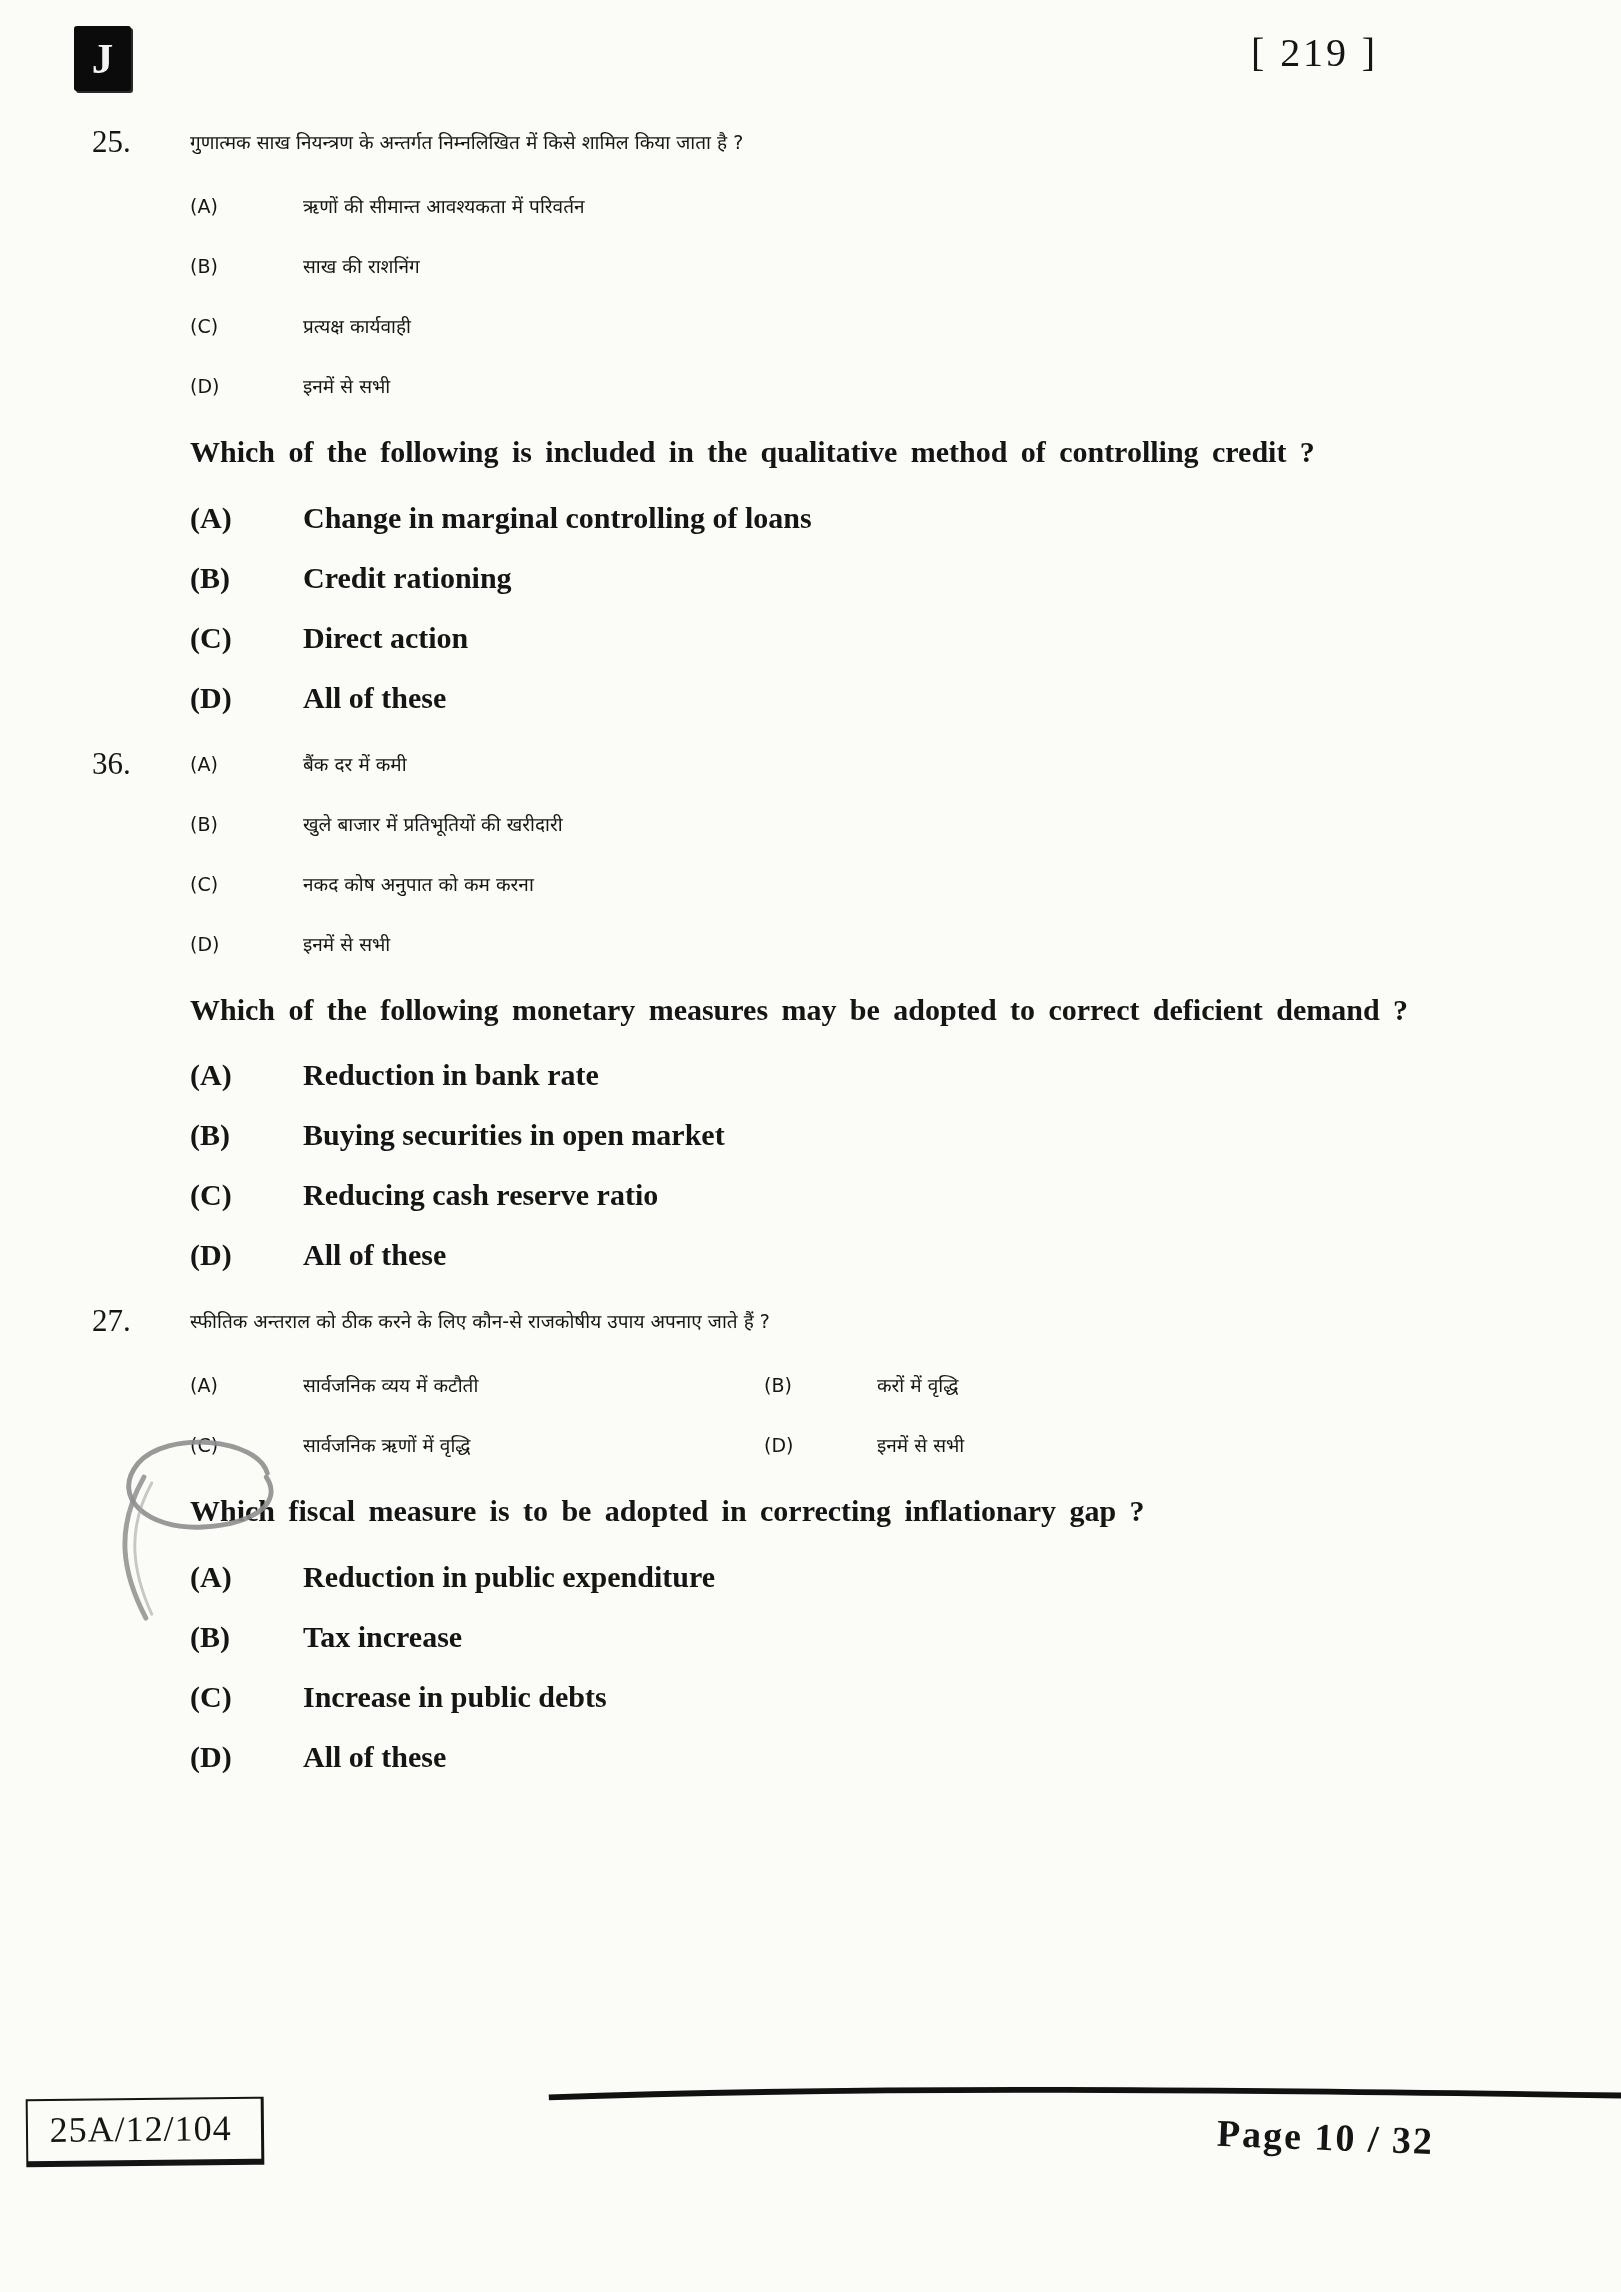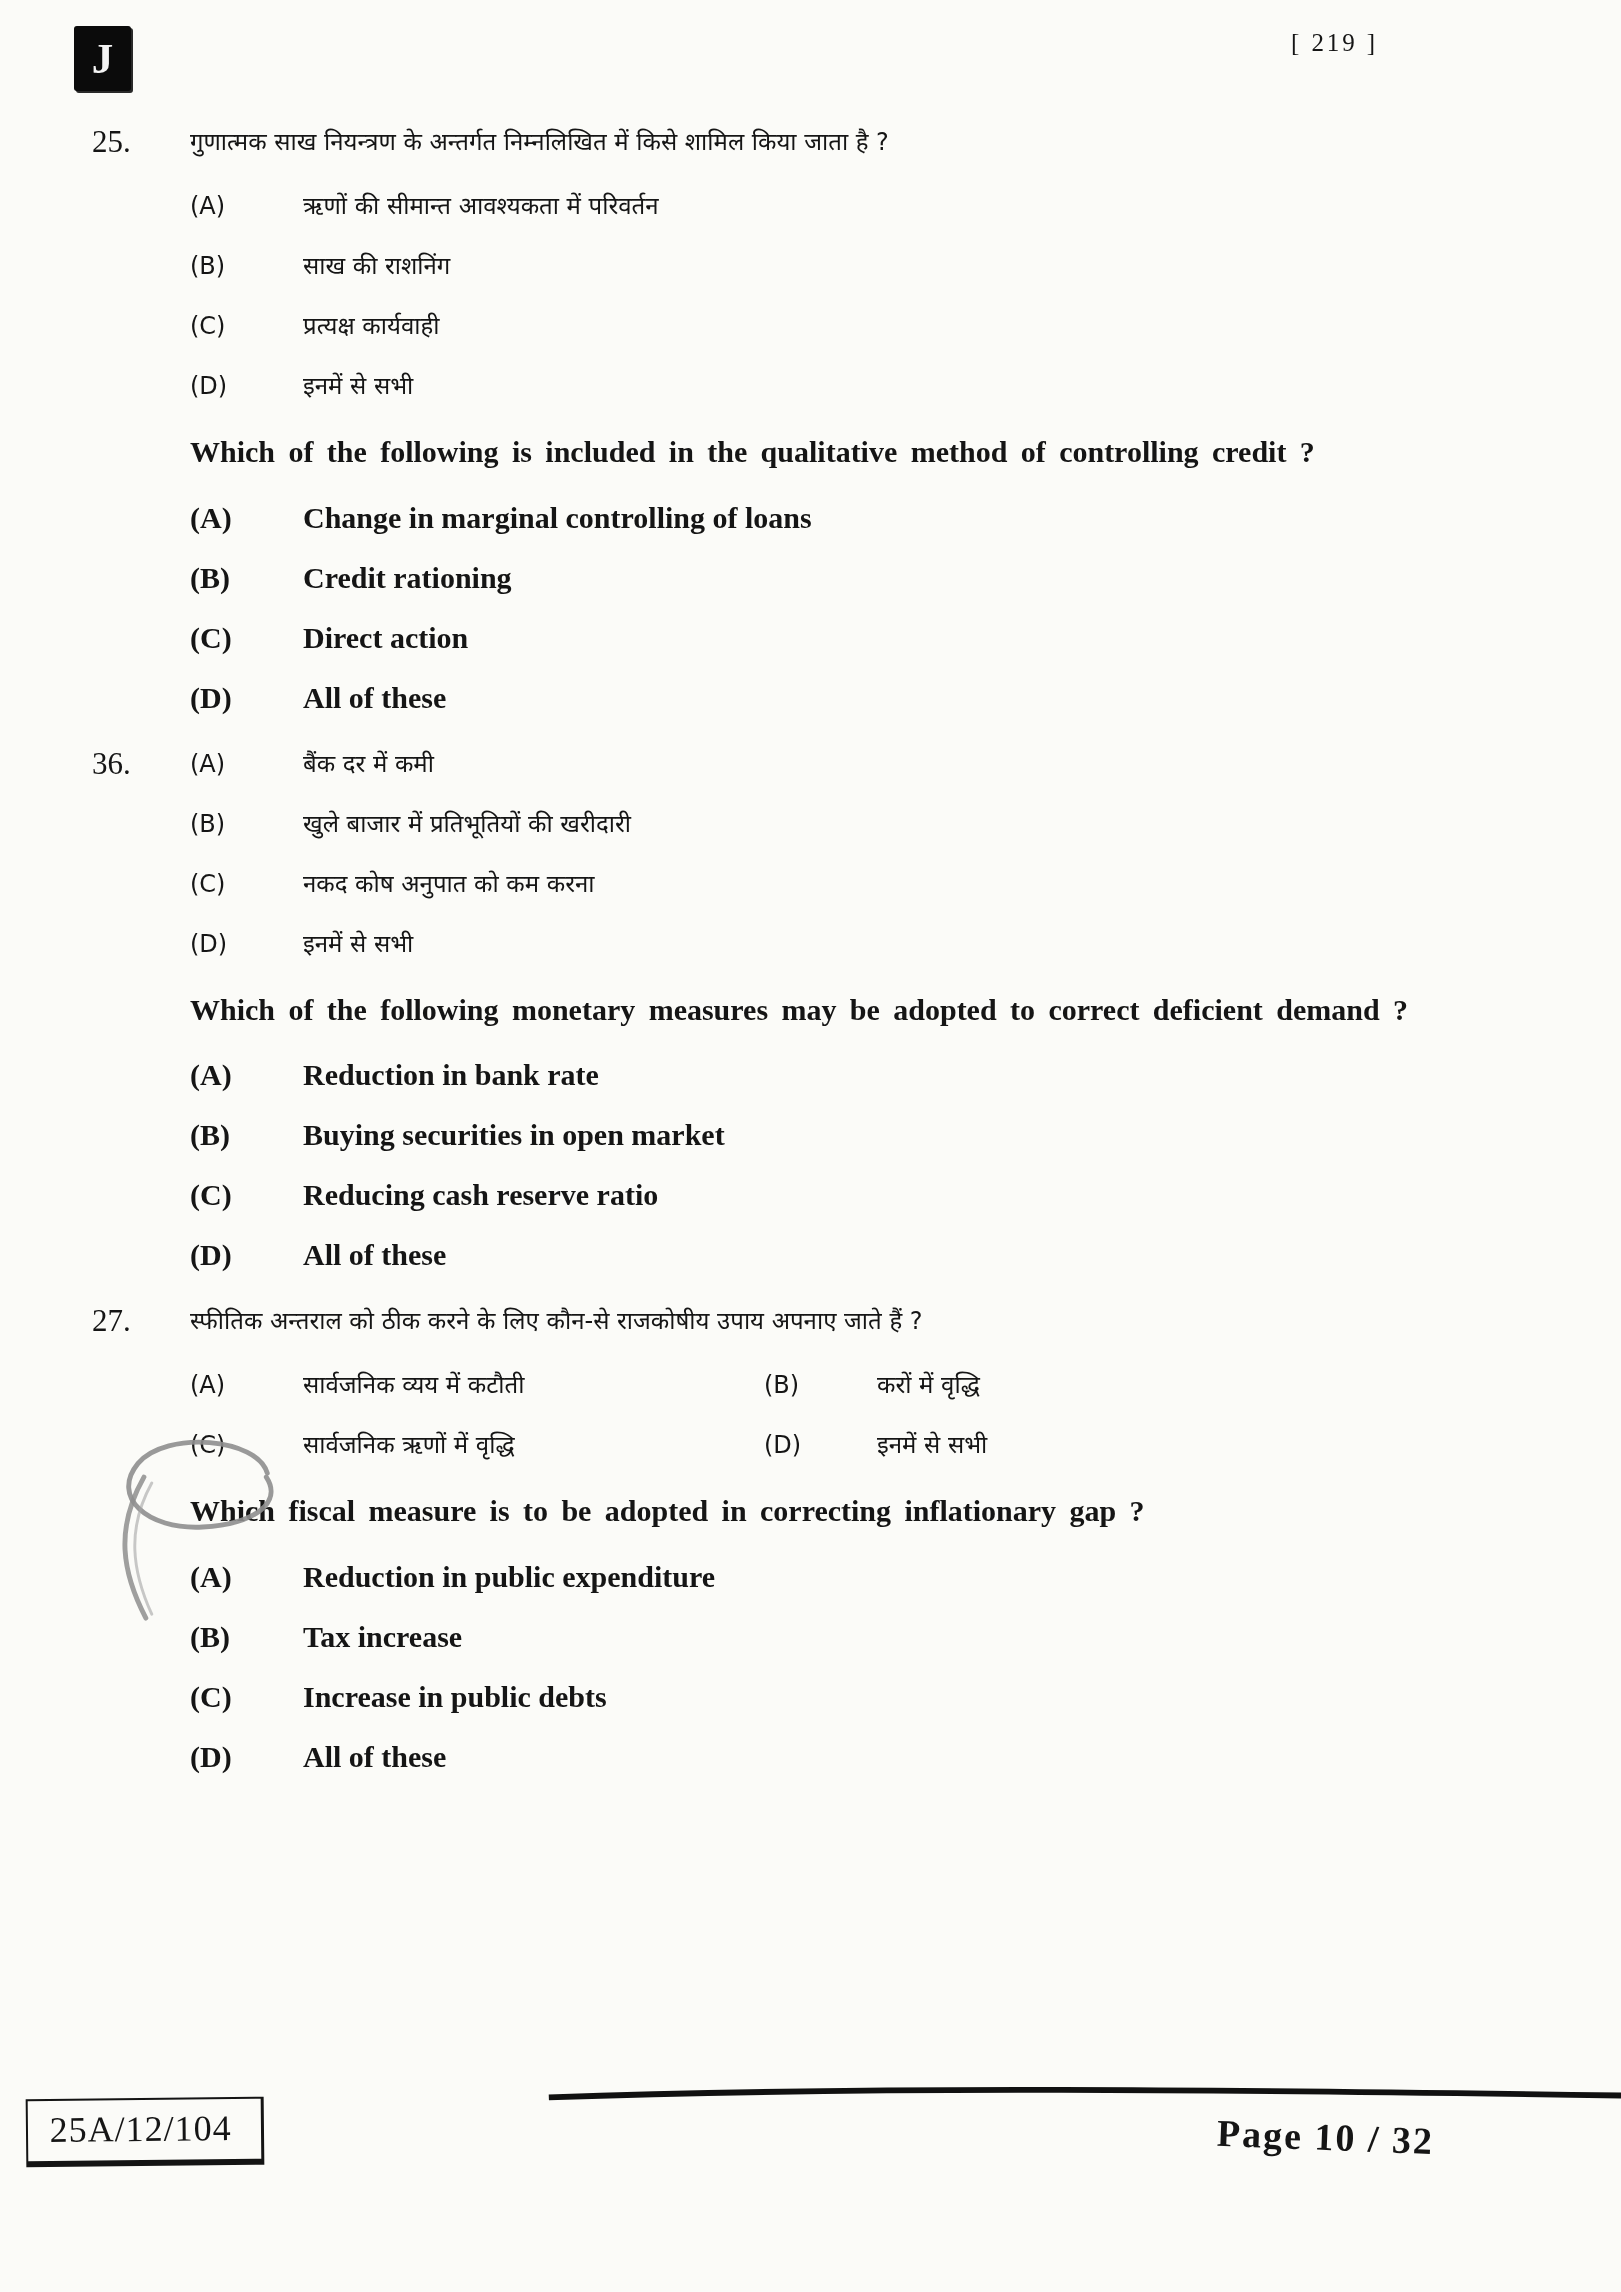--- a/index.html
+++ b/index.html
@@ -11,29 +11,29 @@
   }
   .page { position:relative; width:1621px; height:2293px; overflow:hidden; background:#fbfbf8; }
 
   
   .header { display:flex; justify-content:space-between; align-items:flex-start;
             padding:25.5px 243px 0 74px; height:69px; }
   .badge { width:57px; height:65px; background:#0b0b0b; color:#f4f4f4;
            display:flex; align-items:center; justify-content:center;
            font-size:43px; font-weight:bold; border-radius:2.9px;
            box-shadow:2px 2px 0 #2a2a2a; }
-  .page-ref { font-size:25px; letter-spacing:2.9px; margin-top:3.9px; }
+  .page-ref { font-size:40px; letter-spacing:2.9px; margin-top:3.9px; }
 
   
   .question { display:grid; grid-template-columns:98px 1fr;
               padding-left:92px; padding-right:44px; margin-top:5.9px; }
   .qnum { font-size:31px; line-height:60px; }
   .qbody { max-width:1351px; }
   .qtext { line-height:60px; margin-bottom:3.9px; }
-  .hindi { font-family:"DejaVu Sans", sans-serif; font-size:24px; }
+  .hindi { font-family:"DejaVu Sans", sans-serif; font-size:19px; }
   .eng   { font-family:"Liberation Serif", serif; font-size:30px;font-weight:bold; }
   .eng-q { line-height:60px; text-align:justify; text-align-last:left;
            word-spacing:5.9px; margin:5.9px 0; }
   .opt { display:flex; line-height:60px; }
   .opt-label { width:113px; flex:none; }
   .opts-2col { display:grid; grid-template-columns:113px 461px 113px auto; line-height:60px; }
 
   
   .pen-mark { position:absolute; left:93px; top:1426px; width:235px; height:206px; pointer-events:none; }
 

